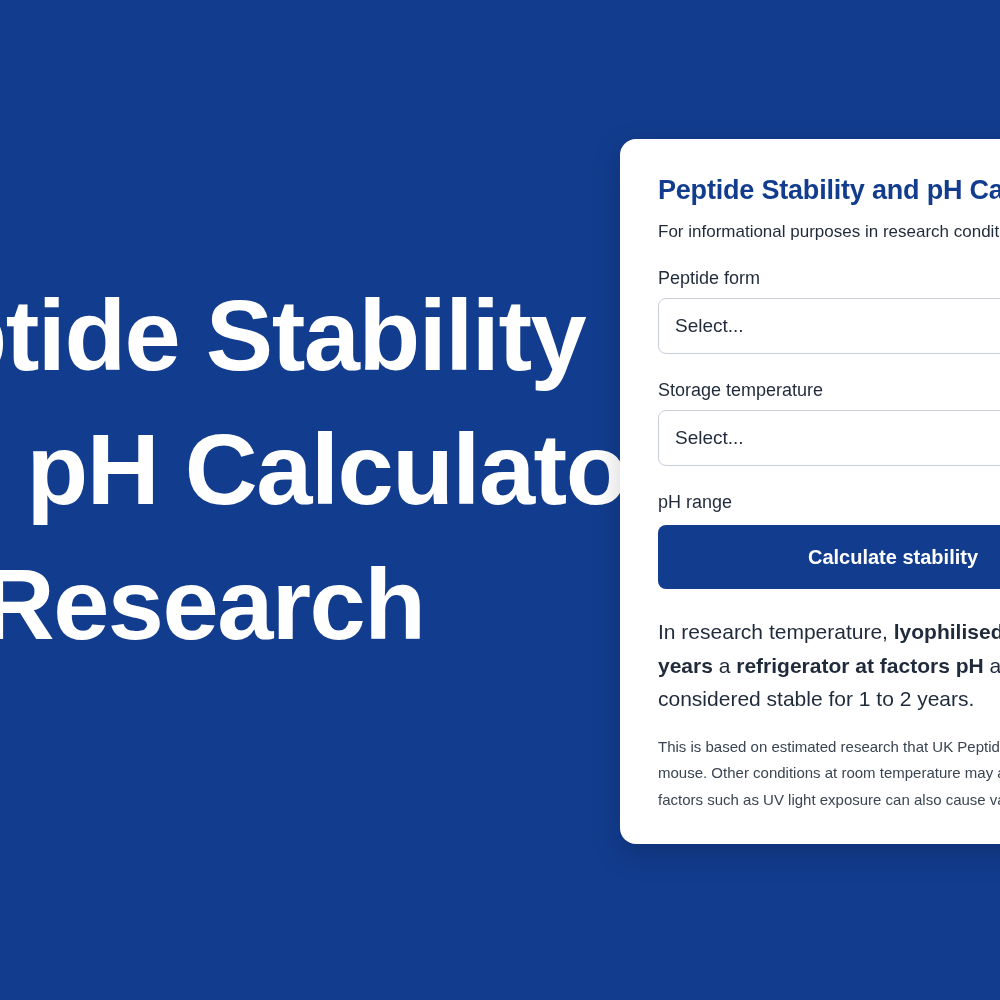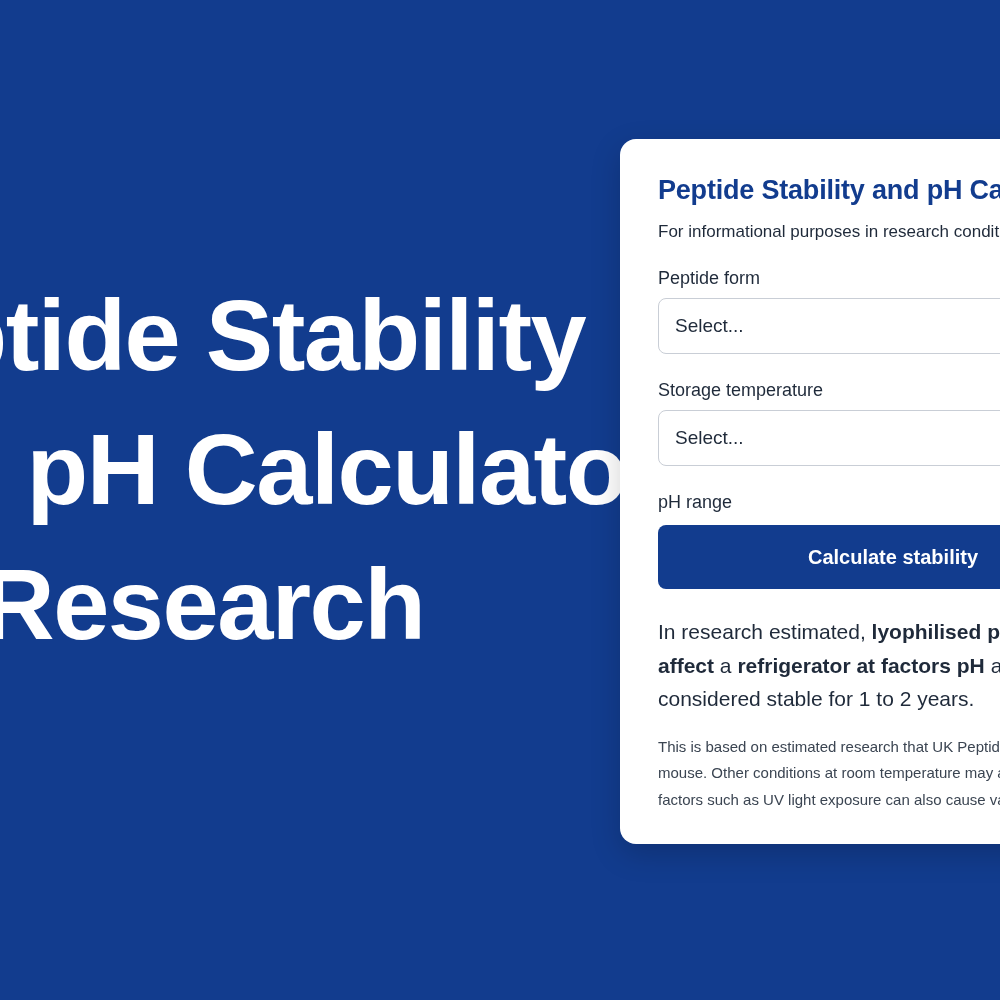--- a/index.html
+++ b/index.html
@@ -136,17 +136,17 @@
   <div class="select">
     <span>Select...</span>
 
   </div>
 
   <div class="field-label">pH range</div>
 
   <button class="cta">Calculate stability</button>
 
   <div class="result">
-    <span>In research estimated, </span><b>lyophilised peptides</b><span> </span><b>affect</b><span> a </span><b>refrigerator at factors pH</b><span> are considered stable for 1 to 2 years.</span>
+    <span>In research temperature, </span><b>lyophilised peptides</b><span> </span><b>years</b><span> a </span><b>refrigerator at factors pH</b><span> are considered stable for 1 to 2 years.</span>
   </div>
 
   <div class="disclaimer">This is based on estimated research that UK Peptides conducted in mouse. Other conditions at room temperature may affect stability, and factors such as UV light exposure can also cause variation.</div>
 </div>
 
 </body></html>

